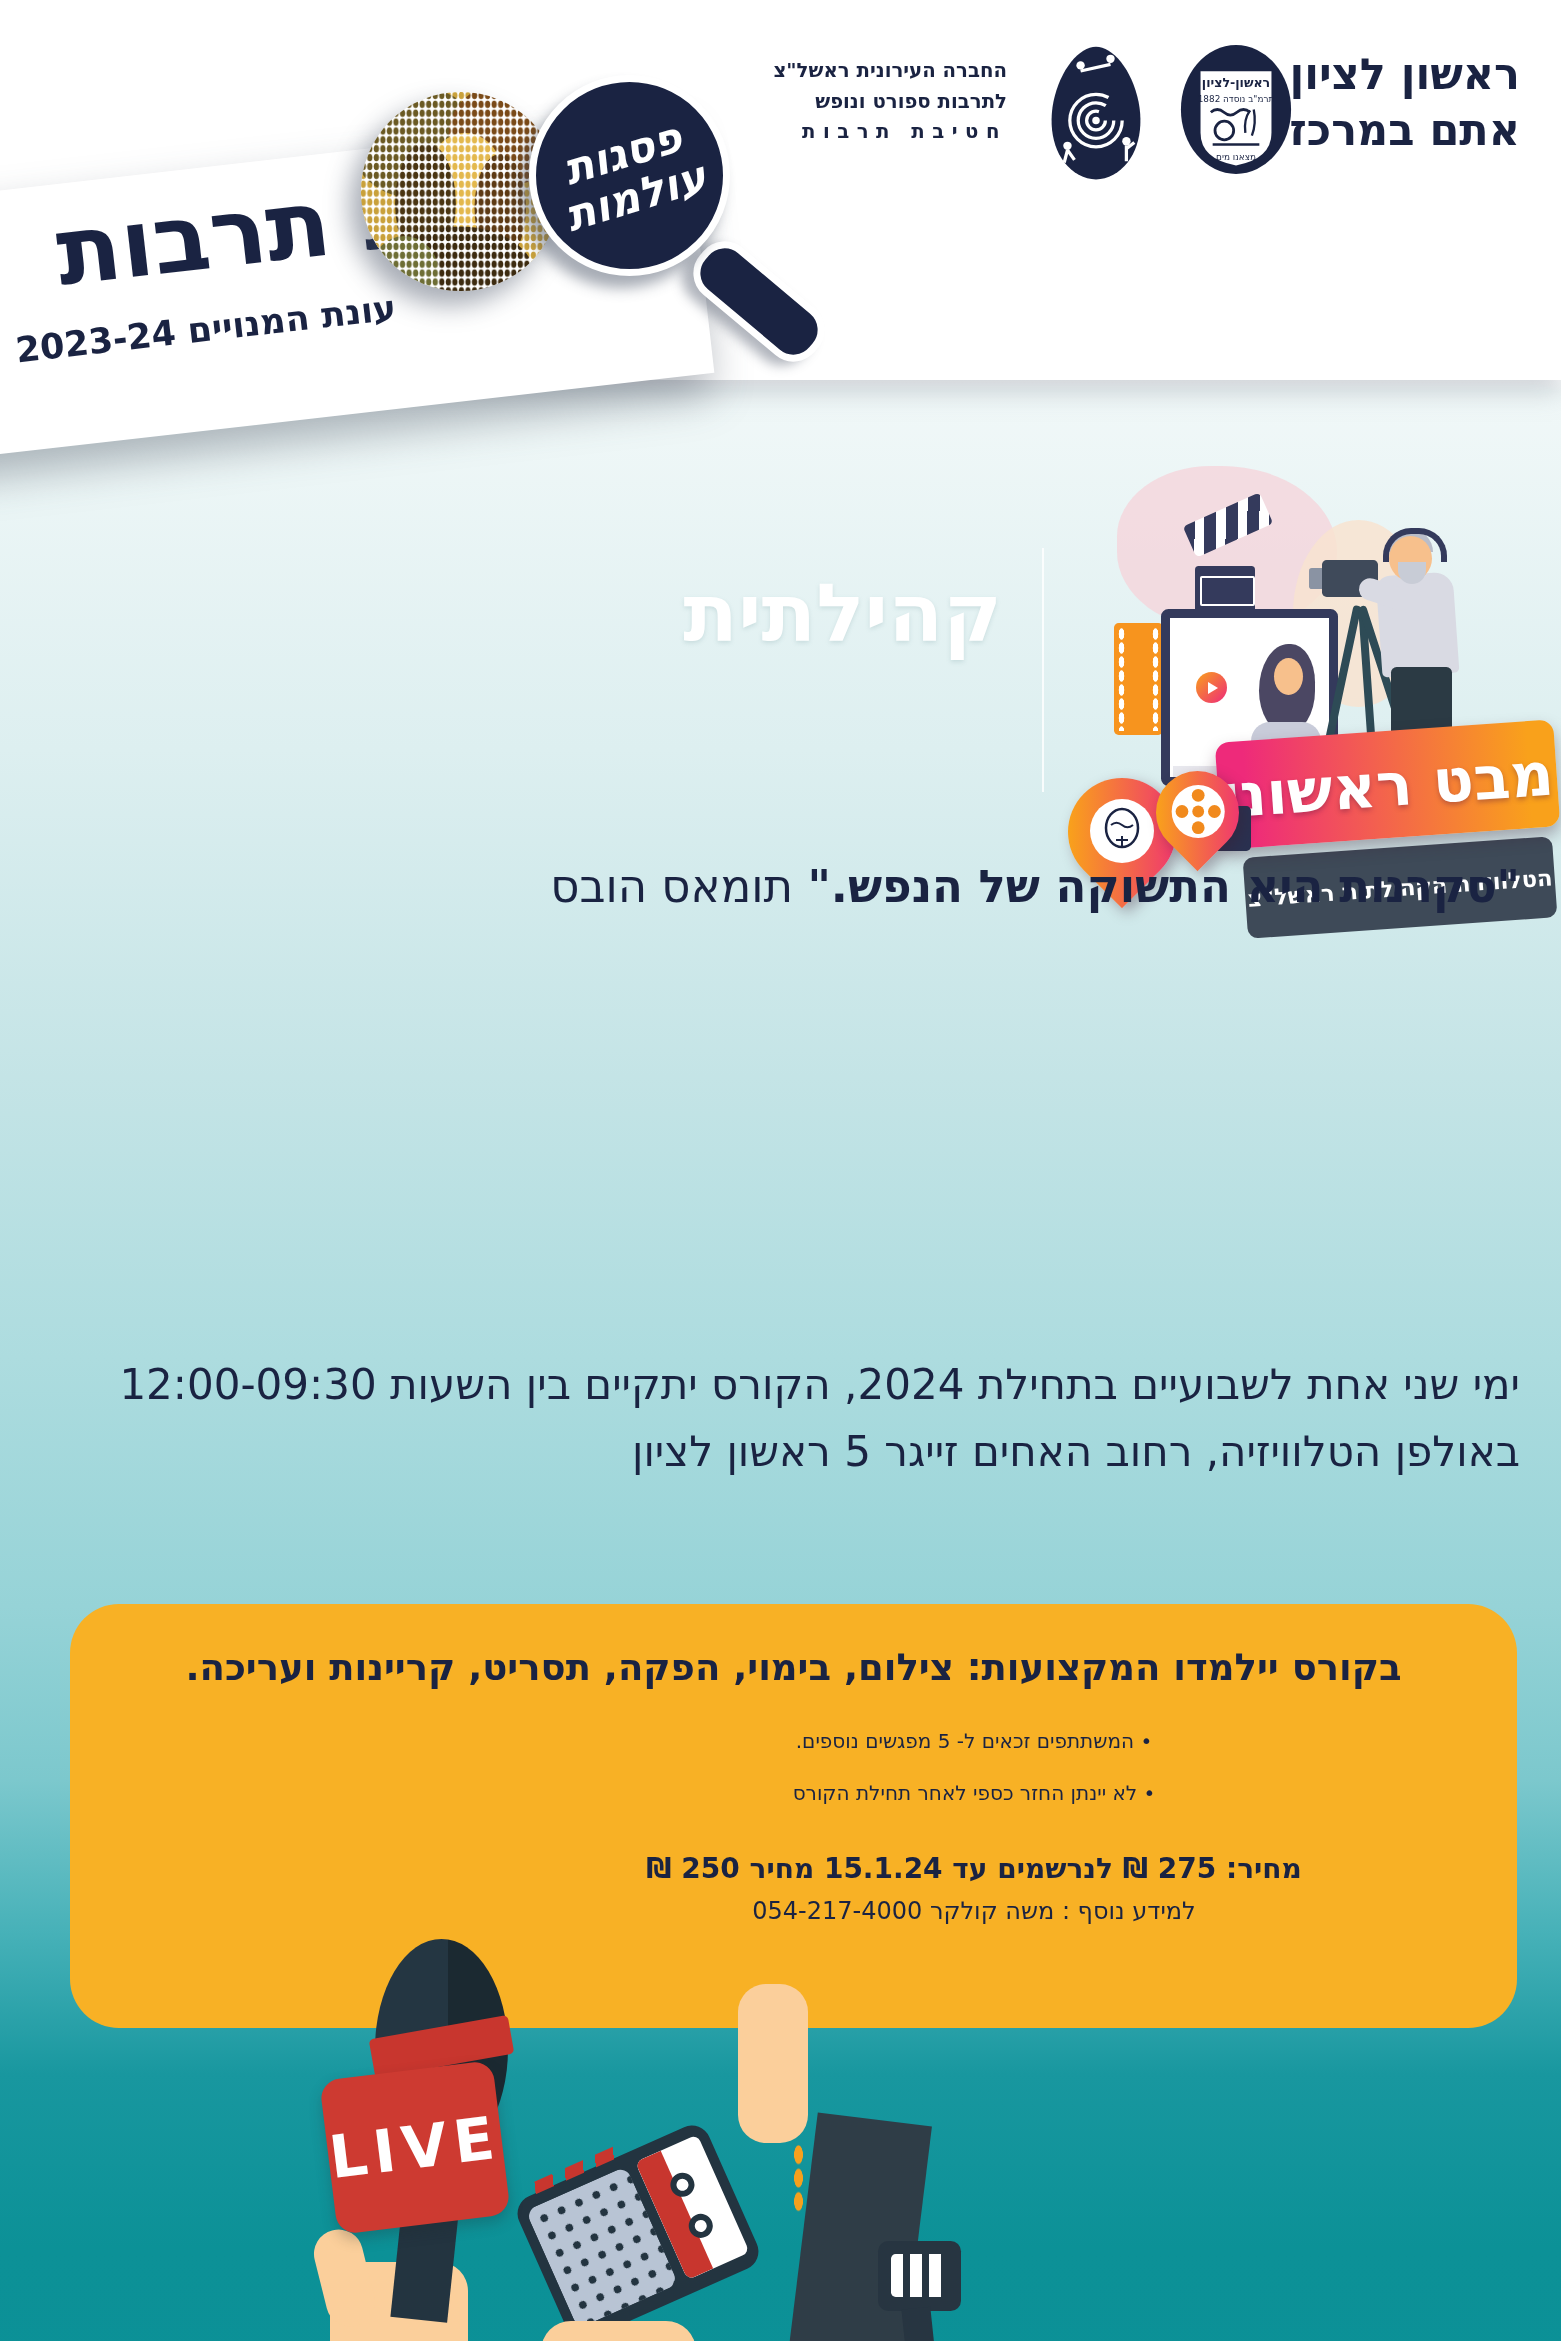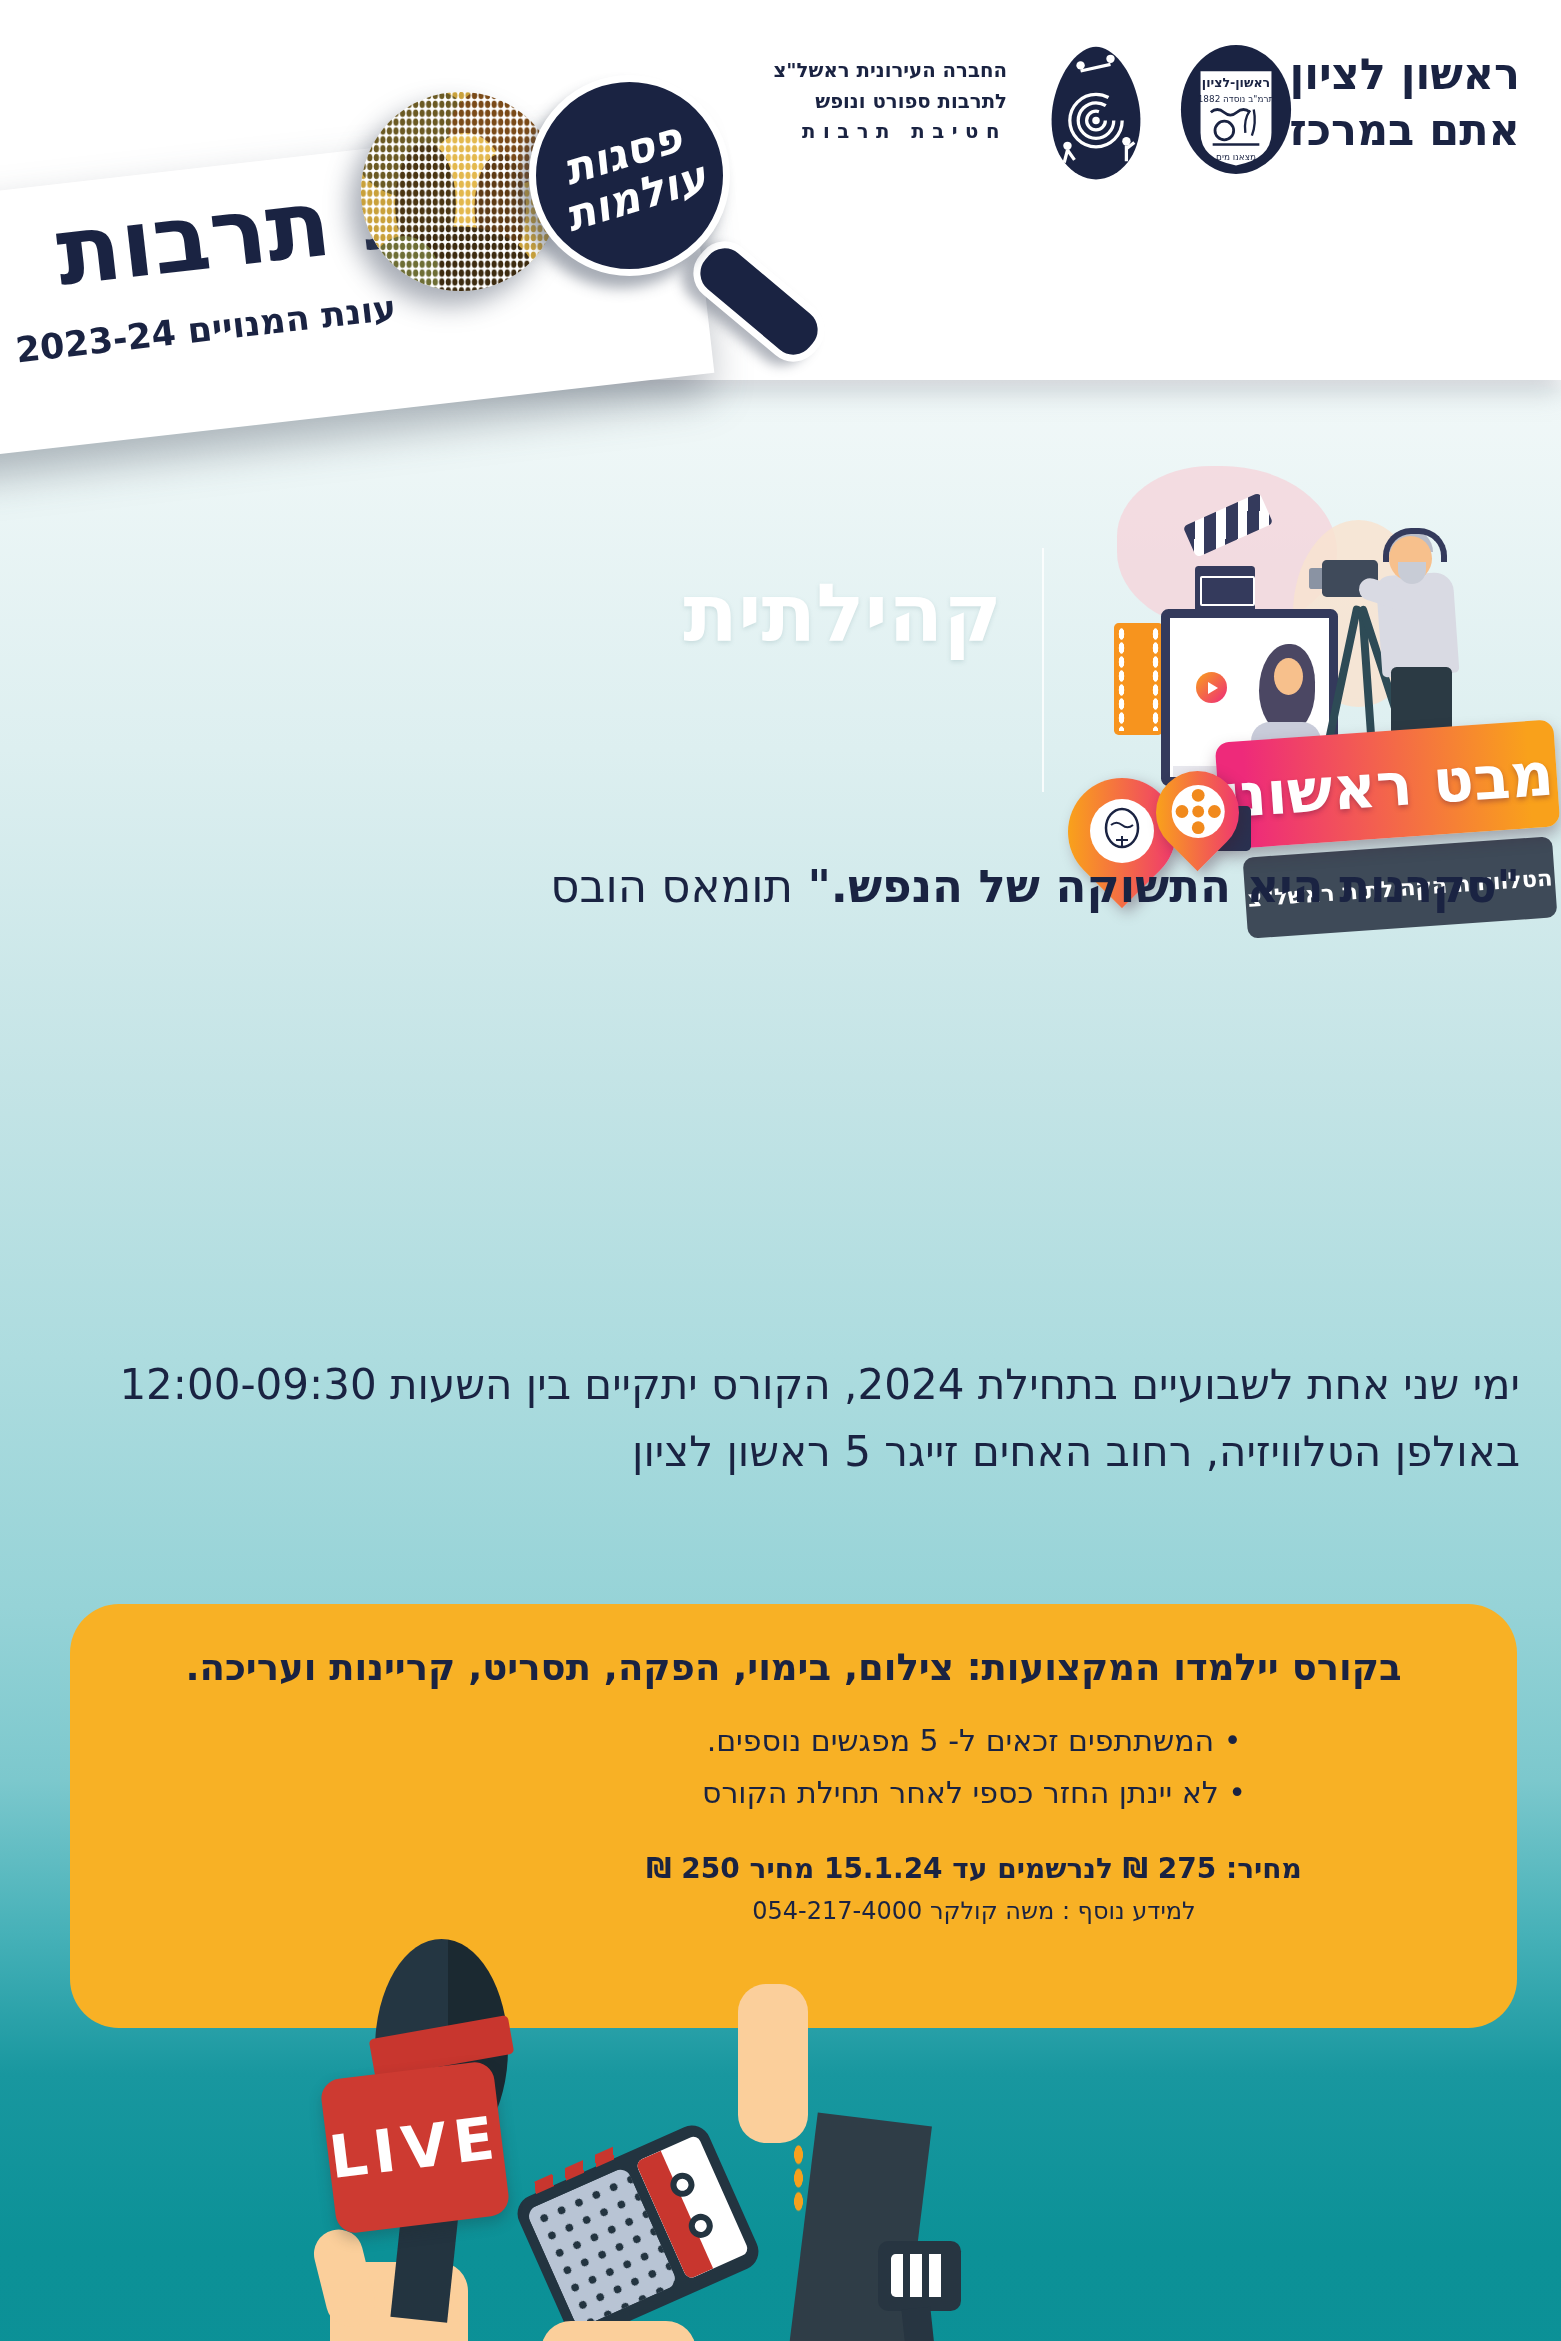--- a/index.html
+++ b/index.html
@@ -11,21 +11,21 @@
       #0c9197 2248px,#0a8f96 2732px);}
 
   
   .header-band{position:absolute;left:0;top:0;width:1561px;height:380px;background:#fff;
     box-shadow:0 10.3px 26px rgba(110,120,135,.35);z-index:5;}
   .title-card{position:absolute;left:-66px;top:155px;width:768px;height:262px;background:#fff;
     transform:rotate(-6.5deg);box-shadow:-4.7px 21px 42px rgba(70,80,95,.4);z-index:6;}
   .main-title{position:absolute;right:80px;top:14px;font-size:94px;font-weight:700;color:#1a2342;white-space:nowrap;}
   .sub-title{position:absolute;right:309px;top:141px;font-size:35px;font-weight:700;color:#1a2342;white-space:nowrap;}
 
-  .brand{position:absolute;right:41px;top:47px;text-align:center;color:#1a2342;
+  .brand{position:absolute;right:41px;top:47px;text-align:right;color:#1a2342;
     font-size:43px;font-weight:700;line-height:1.3;z-index:7;}
   .emblem{position:absolute;left:1180px;top:44px;width:112px;height:131px;z-index:7;}
   .trilogo{position:absolute;left:1042px;top:42px;width:108px;height:145px;z-index:7;}
   .company{position:absolute;right:554px;top:56px;text-align:right;color:#1a2342;
     font-size:19.7px;font-weight:700;line-height:1.55;z-index:7;}
   .company .spaced{letter-spacing:7.5px;font-weight:700;}
 
   .maglogo{position:absolute;left:337px;top:70px;width:515px;height:351px;z-index:7;}
   .mona{position:absolute;left:23.4px;top:21px;width:201px;height:201px;border-radius:50%;
     filter:drop-shadow(-10.3px 14px 13px rgba(60,70,90,.45));}
@@ -122,21 +122,21 @@
   .para.right{text-align:right;padding-left:12px;}
   .p1{top:942px;line-height:70px;}
   .p2{top:1169px;line-height:84px;}
   .p3{top:1351px;line-height:67px;padding-right:41px;box-sizing:border-box;}
 
   
   .info-box{position:absolute;left:70px;top:1604px;width:1447px;height:424px;background:#f8b125;
     border-radius:49px;z-index:4;color:#1a2342;box-sizing:border-box;padding-top:42px;}
   .box-title{text-align:center;font-size:37px;font-weight:700;}
   .box-inner{width:656px;margin-right:215px;text-align:center;margin-top:26px;}
-  .box-bullet{font-size:30px;line-height:52px;}
+  .box-bullet{font-size:20px;line-height:52px;}
   .box-price{font-size:28px;font-weight:700;margin-top:33px;}
   .box-contact{font-size:24px;margin-top:12px;}
 
   
   .bottom{position:absolute;left:0;top:0;width:1561px;height:2732px;z-index:5;}
   .ontop{z-index:6;}
   .skin{background:#fbcf9b;}
   .sleeve{position:absolute;background:#2a3740;}
   .dots{position:absolute;width:11.2px;height:70px;background-image:radial-gradient(#f5a01d 4.2px,transparent 4.7px);
     background-size:11.2px 23.4px;background-repeat:repeat-y;}

